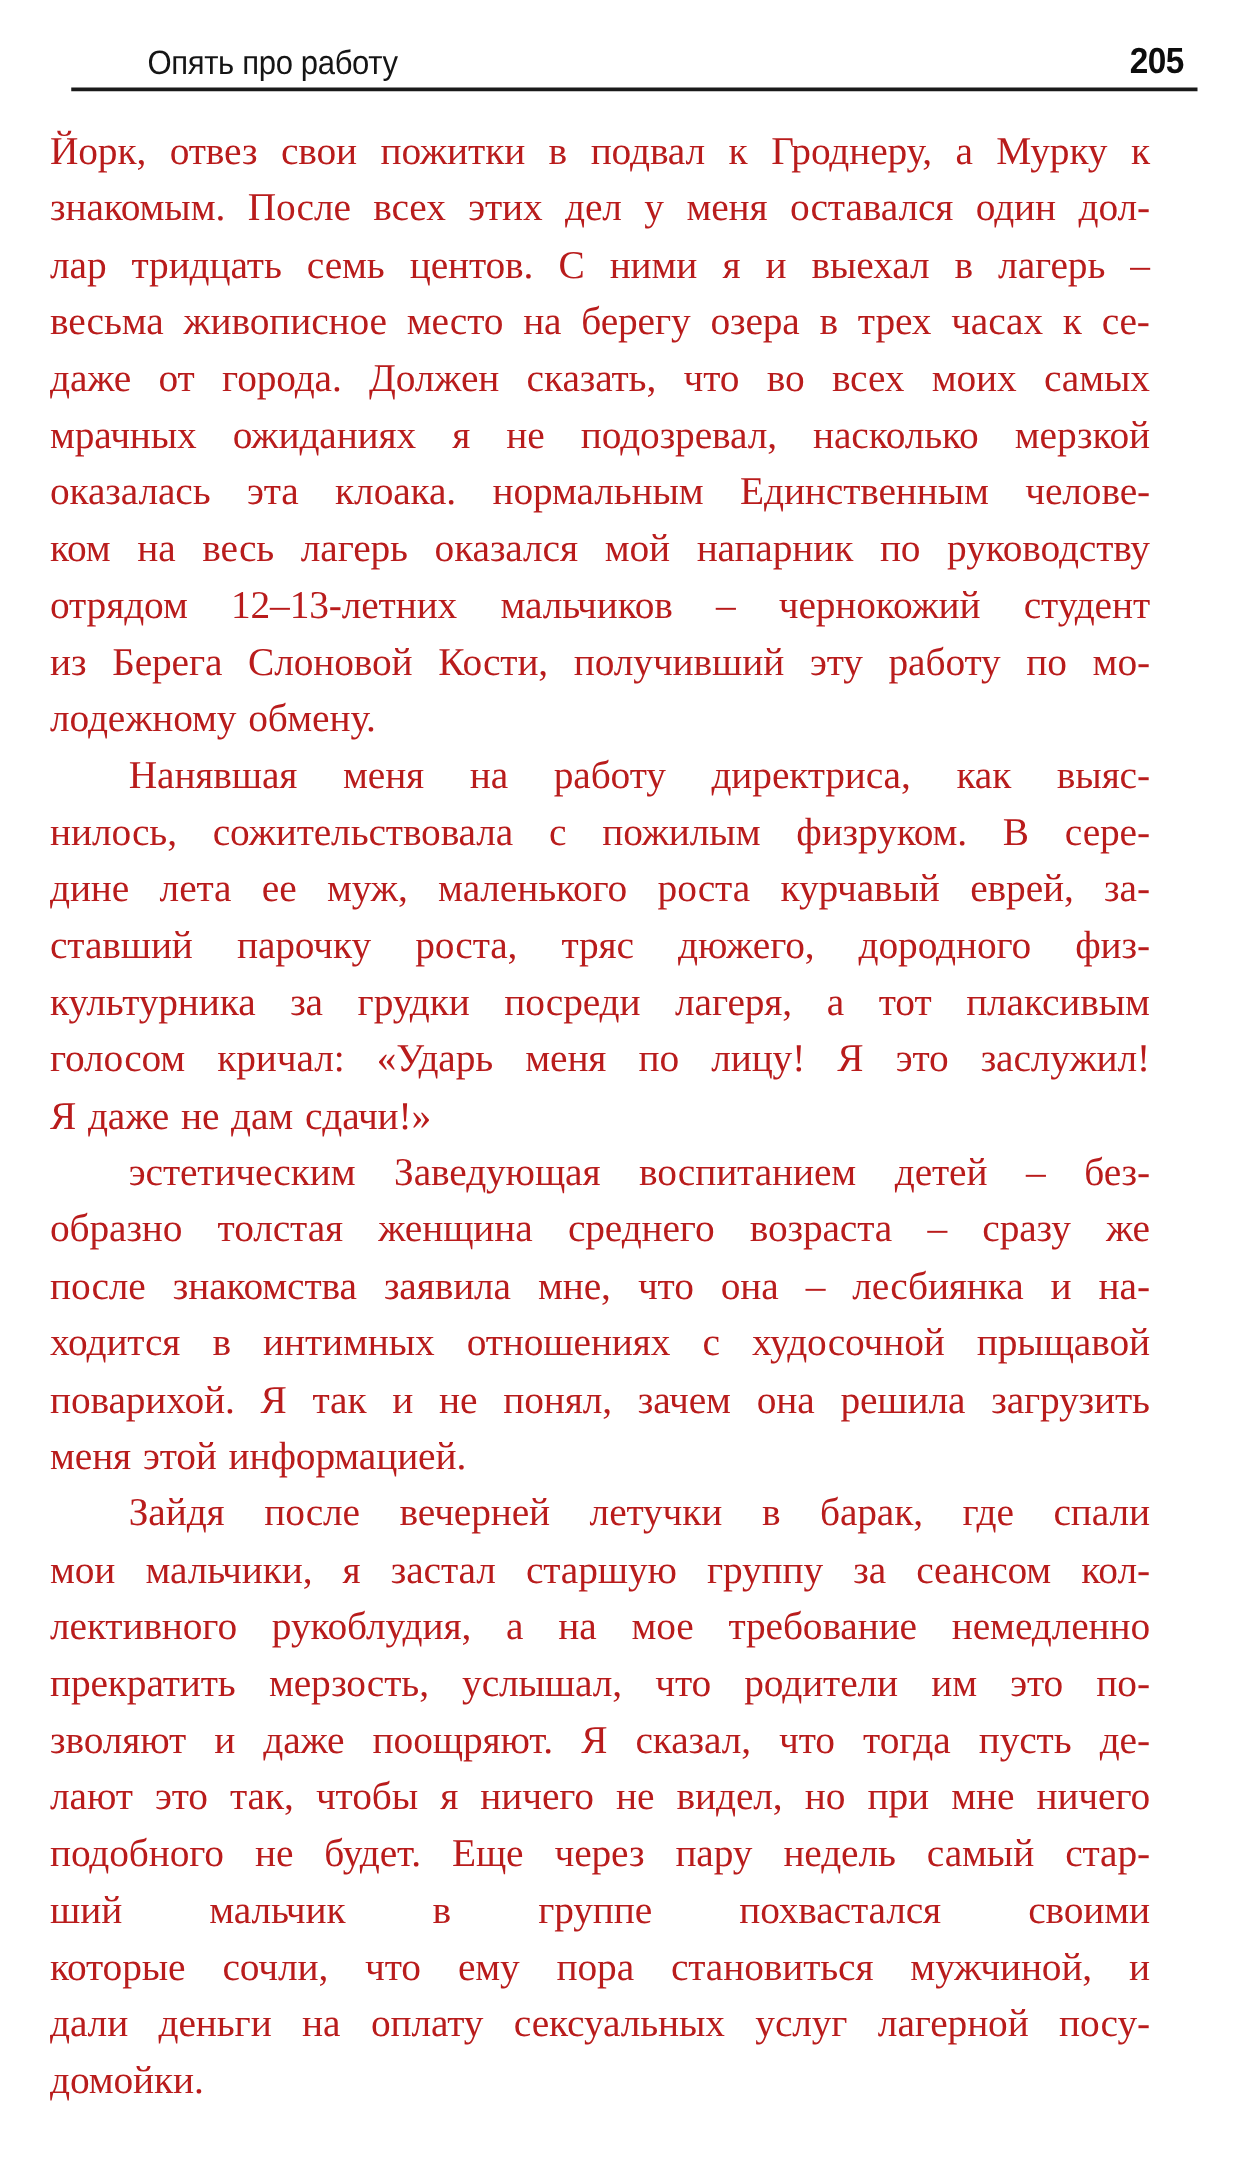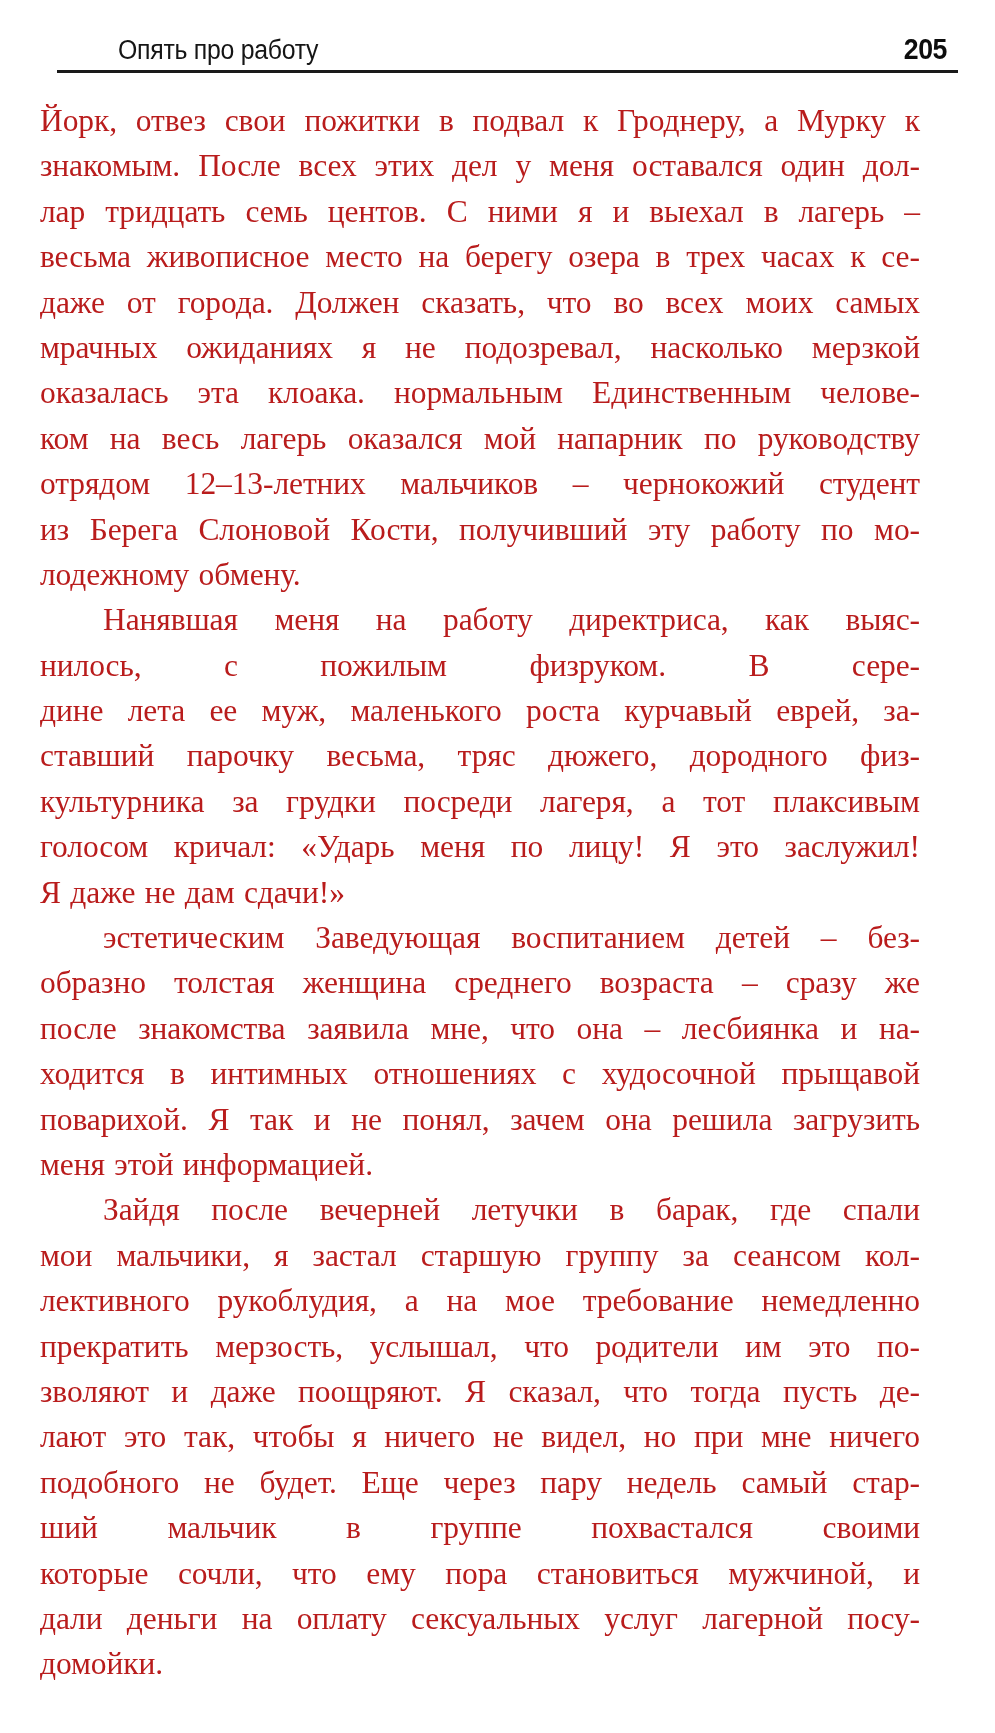--- a/index.html
+++ b/index.html
@@ -124,23 +124,23 @@
       <div class="line justify"><span class="w">лар</span><span class="w">тридцать</span><span class="w">семь</span><span class="w">центов.</span><span class="w">С</span><span class="w">ними</span><span class="w">я</span><span class="w">и</span><span class="w">выехал</span><span class="w">в</span><span class="w">лагерь</span><span class="w">–</span></div>
       <div class="line justify"><span class="w">весьма</span><span class="w">живописное</span><span class="w">место</span><span class="w">на</span><span class="w">берегу</span><span class="w">озера</span><span class="w">в</span><span class="w">трех</span><span class="w">часах</span><span class="w">к</span><span class="w">се-</span></div>
       <div class="line justify"><span class="w">даже</span><span class="w">от</span><span class="w">города.</span><span class="w">Должен</span><span class="w">сказать,</span><span class="w">что</span><span class="w">во</span><span class="w">всех</span><span class="w">моих</span><span class="w">самых</span></div>
       <div class="line justify"><span class="w">мрачных</span><span class="w">ожиданиях</span><span class="w">я</span><span class="w">не</span><span class="w">подозревал,</span><span class="w">насколько</span><span class="w">мерзкой</span></div>
       <div class="line justify"><span class="w">оказалась</span><span class="w">эта</span><span class="w">клоака.</span><span class="w">нормальным</span><span class="w">Единственным</span><span class="w">челове-</span></div>
       <div class="line justify"><span class="w">ком</span><span class="w">на</span><span class="w">весь</span><span class="w">лагерь</span><span class="w">оказался</span><span class="w">мой</span><span class="w">напарник</span><span class="w">по</span><span class="w">руководству</span></div>
       <div class="line justify"><span class="w">отрядом</span><span class="w">12–13-летних</span><span class="w">мальчиков</span><span class="w">–</span><span class="w">чернокожий</span><span class="w">студент</span></div>
       <div class="line justify"><span class="w">из</span><span class="w">Берега</span><span class="w">Слоновой</span><span class="w">Кости,</span><span class="w">получивший</span><span class="w">эту</span><span class="w">работу</span><span class="w">по</span><span class="w">мо-</span></div>
       <div class="line ragged"><span class="w">лодежному</span><span class="w">обмену.</span></div>
       <div class="line justify indent"><span class="w">Нанявшая</span><span class="w">меня</span><span class="w">на</span><span class="w">работу</span><span class="w">директриса,</span><span class="w">как</span><span class="w">выяс-</span></div>
-      <div class="line justify"><span class="w">нилось,</span><span class="w">с</span><span class="w">пожилым</span><span class="w">физруком.</span><span class="w">В</span><span class="w">сере-</span></div>
+      <div class="line justify"><span class="w">нилось,</span><span class="w">сожительствовала</span><span class="w">с</span><span class="w">пожилым</span><span class="w">физруком.</span><span class="w">В</span><span class="w">сере-</span></div>
       <div class="line justify"><span class="w">дине</span><span class="w">лета</span><span class="w">ее</span><span class="w">муж,</span><span class="w">маленького</span><span class="w">роста</span><span class="w">курчавый</span><span class="w">еврей,</span><span class="w">за-</span></div>
-      <div class="line justify"><span class="w">ставший</span><span class="w">парочку</span><span class="w">весьма,</span><span class="w">тряс</span><span class="w">дюжего,</span><span class="w">дородного</span><span class="w">физ-</span></div>
+      <div class="line justify"><span class="w">ставший</span><span class="w">парочку</span><span class="w">роста,</span><span class="w">тряс</span><span class="w">дюжего,</span><span class="w">дородного</span><span class="w">физ-</span></div>
       <div class="line justify"><span class="w">культурника</span><span class="w">за</span><span class="w">грудки</span><span class="w">посреди</span><span class="w">лагеря,</span><span class="w">а</span><span class="w">тот</span><span class="w">плаксивым</span></div>
       <div class="line justify"><span class="w">голосом</span><span class="w">кричал:</span><span class="w">«Ударь</span><span class="w">меня</span><span class="w">по</span><span class="w">лицу!</span><span class="w">Я</span><span class="w">это</span><span class="w">заслужил!</span></div>
       <div class="line ragged"><span class="w">Я</span><span class="w">даже</span><span class="w">не</span><span class="w">дам</span><span class="w">сдачи!»</span></div>
       <div class="line justify indent"><span class="w">эстетическим</span><span class="w">Заведующая</span><span class="w">воспитанием</span><span class="w">детей</span><span class="w">–</span><span class="w">без-</span></div>
       <div class="line justify"><span class="w">образно</span><span class="w">толстая</span><span class="w">женщина</span><span class="w">среднего</span><span class="w">возраста</span><span class="w">–</span><span class="w">сразу</span><span class="w">же</span></div>
       <div class="line justify"><span class="w">после</span><span class="w">знакомства</span><span class="w">заявила</span><span class="w">мне,</span><span class="w">что</span><span class="w">она</span><span class="w">–</span><span class="w">лесбиянка</span><span class="w">и</span><span class="w">на-</span></div>
       <div class="line justify"><span class="w">ходится</span><span class="w">в</span><span class="w">интимных</span><span class="w">отношениях</span><span class="w">с</span><span class="w">худосочной</span><span class="w">прыщавой</span></div>
       <div class="line justify"><span class="w">поварихой.</span><span class="w">Я</span><span class="w">так</span><span class="w">и</span><span class="w">не</span><span class="w">понял,</span><span class="w">зачем</span><span class="w">она</span><span class="w">решила</span><span class="w">загрузить</span></div>
       <div class="line ragged"><span class="w">меня</span><span class="w">этой</span><span class="w">информацией.</span></div>
       <div class="line justify indent"><span class="w">Зайдя</span><span class="w">после</span><span class="w">вечерней</span><span class="w">летучки</span><span class="w">в</span><span class="w">барак,</span><span class="w">где</span><span class="w">спали</span></div>

